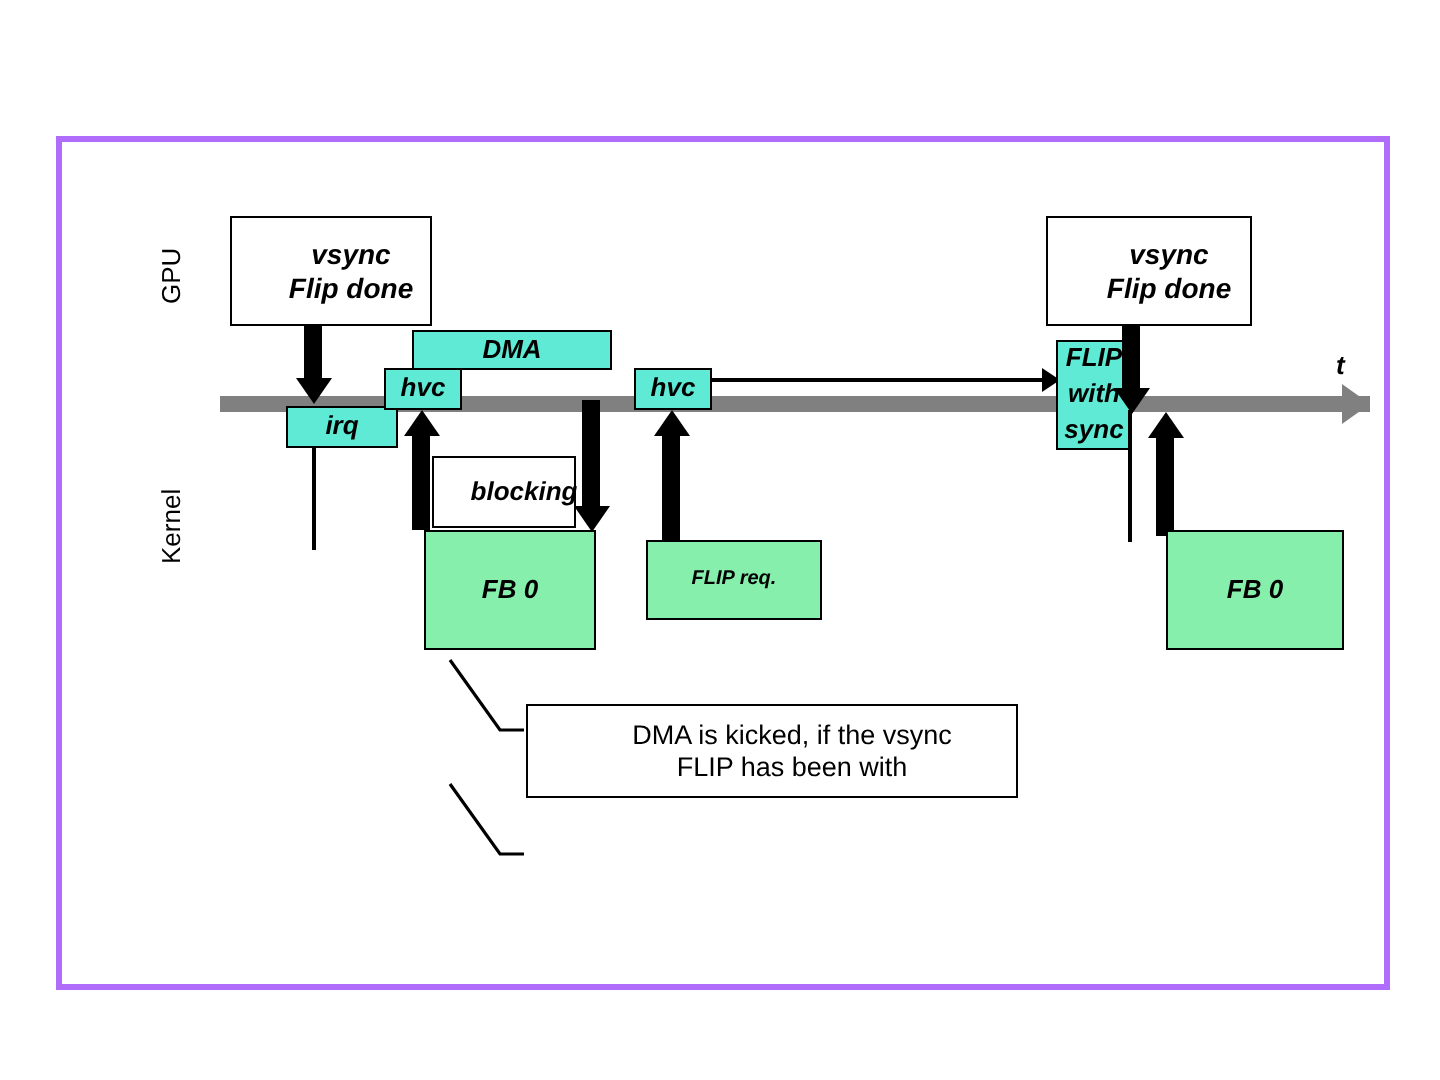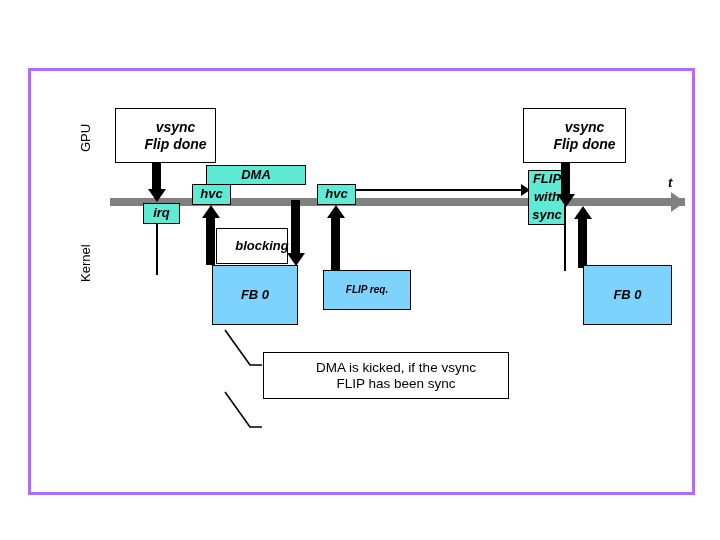--- a/index.html
+++ b/index.html
@@ -20,21 +20,21 @@
            border-top:10px solid transparent;border-bottom:10px solid transparent;
            border-left:14px solid #808080;}
   .t-label{position:absolute;font-size:13px;font-style:italic;font-weight:bold;color:#000;}
 
   
   .box{position:absolute;box-sizing:border-box;border:1.6px solid #000;
        display:flex;align-items:center;justify-content:center;text-align:center;
        color:#000;line-height:1.15;}
   .box.white{background:#ffffff;padding-left:20px;}
   .box.blue{background:#5eead4;}
-  .box.lav{background:#7dd3fc;}
+  .box.lav{background:#86efac;}
   .box.ital{font-style:italic;font-weight:bold;}
 
   
   .ashaft{position:absolute;background:#000;}
   .adown{position:absolute;width:0;height:0;
          border-left:9px solid transparent;border-right:9px solid transparent;
          border-top:13px solid #000;}
   .aup{position:absolute;width:0;height:0;
        border-left:9px solid transparent;border-right:9px solid transparent;
        border-bottom:13px solid #000;}
@@ -63,21 +63,21 @@
 
   <div class="box white" style="left:115px;top:108px;width:101px;height:55px;
        font-size:14px;font-style:italic;font-weight:bold;flex-direction:column;">
     <span>vsync</span>
     <span>Flip done</span>
   </div>
 
   <div class="ashaft" style="left:152px;top:163px;width:9px;height:27px;"></div>
   <div class="adown" style="left:147.5px;top:189px;"></div>
 
-  <div class="box blue ital" style="left:143px;top:203px;width:37px;height:21px;font-size:13px;">irq</div>
+  <div class="box blue ital" style="left:143px;top:203px;width:56px;height:21px;font-size:13px;">irq</div>
 
   <div class="thinline" style="left:156px;top:224px;height:51px;"></div>
 
   <div class="box blue ital" style="left:206px;top:165px;width:100px;height:20px;font-size:13px;">DMA</div>
   <div class="box blue ital" style="left:192px;top:184px;width:39px;height:21px;font-size:13px;">hvc</div>
 
   <div class="ashaft" style="left:206px;top:217px;width:9px;height:48px;"></div>
   <div class="aup" style="left:201.5px;top:205px;"></div>
 
   <div class="box white ital" style="left:216px;top:228px;width:72px;height:36px;font-size:13px;">blocking</div>
@@ -119,17 +119,17 @@
   <div class="box lav ital" style="left:583px;top:265px;width:89px;height:60px;font-size:13px;">FB 0</div>
 
   <svg class="leaders">
     <polyline points="225,330 250,365 262,365" fill="none" stroke="#000" stroke-width="1.6"></polyline>
     <polyline points="225,392 250,427 262,427" fill="none" stroke="#000" stroke-width="1.6"></polyline>
   </svg>
 
   <div class="box white" style="left:263px;top:352px;width:246px;height:47px;
        font-size:13.5px;flex-direction:column;">
     <span>DMA is kicked, if the vsync</span>
-    <span>FLIP has been sync</span>
+    <span>FLIP has been with</span>
   </div>
 
 
 </div>
 
 </body></html>

